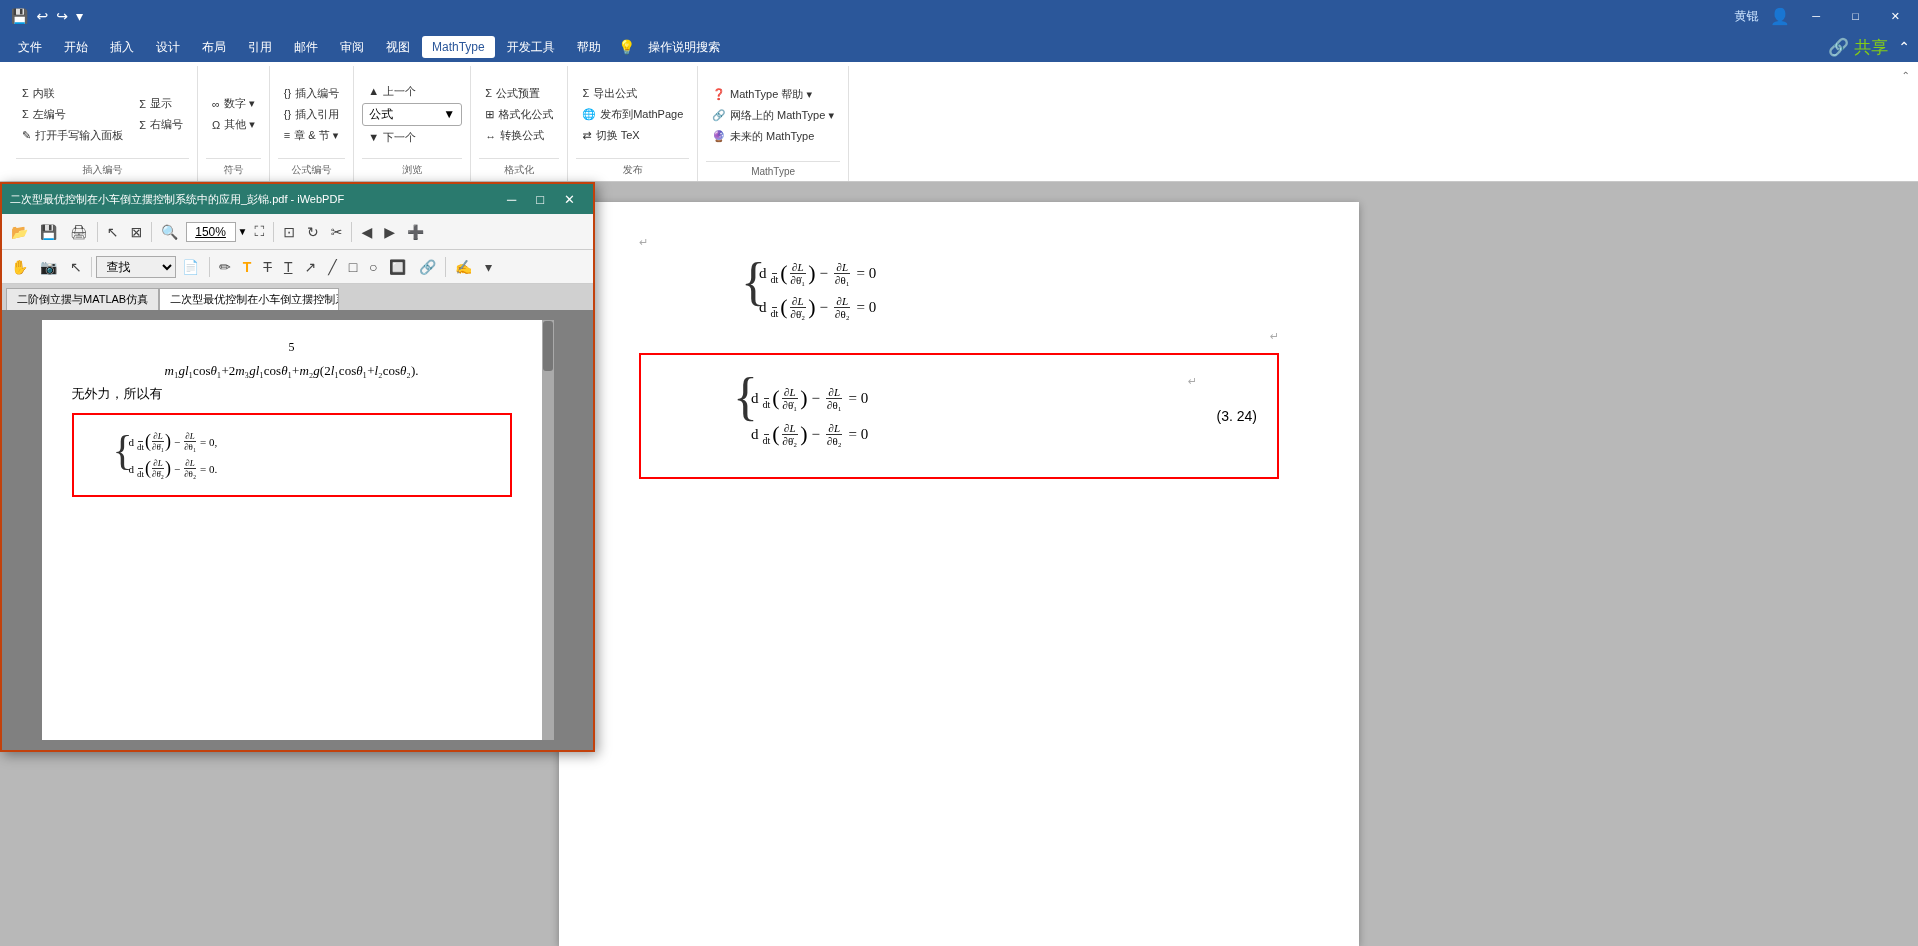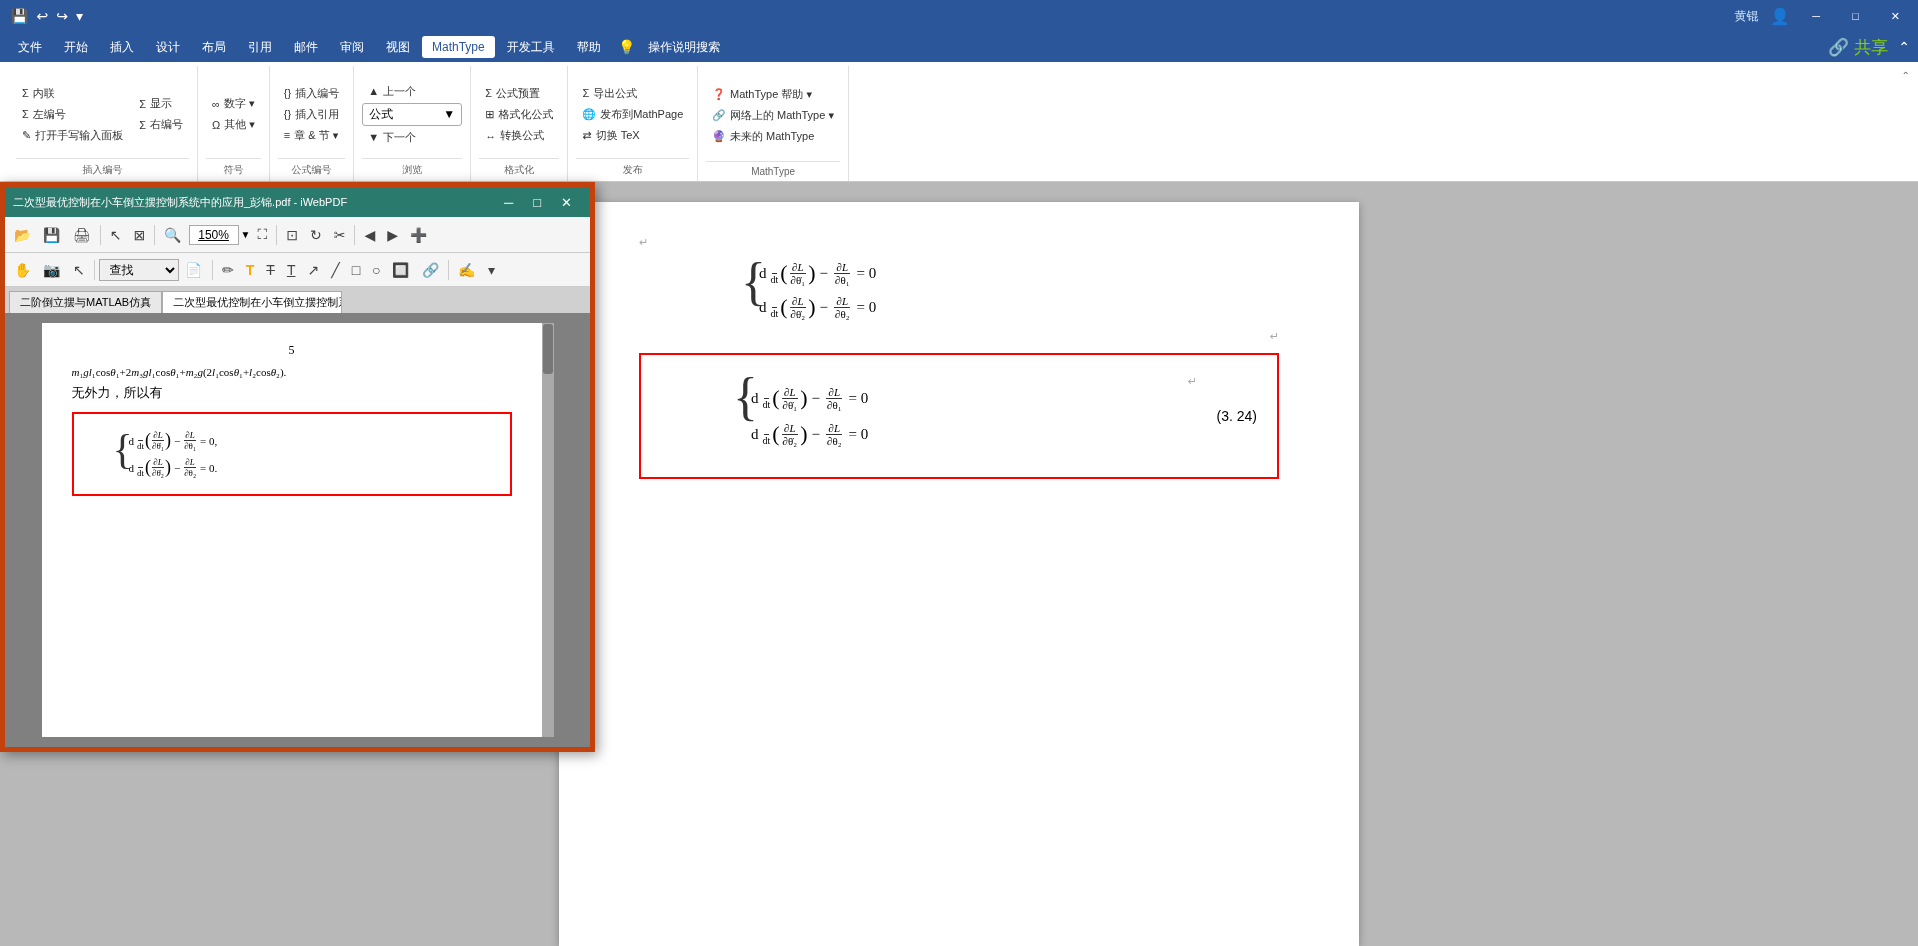--- a/index.html
+++ b/index.html
@@ -89,21 +89,21 @@
     }
 
     
     .pdf-window {
       position: absolute;
       left: 0;
       top: 0;
       width: 595px;
       height: 570px;
       background: #14b8a6;
-      border: 5px solid #c2410c;
+      border: 2px solid #c2410c;
       box-shadow: 3px 3px 12px rgba(0,0,0,0.4);
       display: flex;
       flex-direction: column;
       z-index: 100;
     }
     .pdf-title-bar {
       background: #2a7a6e;
       height: 30px;
       display: flex;
       align-items: center;
@@ -592,21 +592,21 @@
       </div>
     </div>
 
     <div class="pdf-content">
       <div class="pdf-page">
 
         <div style="text-align:center;font-size:12px;margin-bottom:8px;">
           <span>5</span>
         </div>
 
-        <div style="font-family:'Times New Roman',serif;font-size:11px;margin:6px 0;">
+        <div style="font-family:'Times New Roman',serif;font-size:13px;margin:6px 0;text-align:center;">
           <em>m</em>₁<em>gl</em>₁cos<em>θ</em>₁+2<em>m</em>₃<em>gl</em>₁cos<em>θ</em>₁+<em>m</em>₂<em>g</em>(2<em>l</em>₁cos<em>θ</em>₁+<em>l</em>₂cos<em>θ</em>₂).
         </div>
 
         <div style="font-size:13px;margin:6px 0;">无外力，所以有</div>
 
         <div class="pdf-red-box">
           <div style="font-family:'Times New Roman',serif;font-size:13px;margin:0 0 0 40px;position:relative;">
             <span style="position:absolute;left:-16px;top:-2px;font-size:42px;color:#333;font-weight:100;line-height:1;">{</span>
 
             <div style="display:flex;align-items:center;margin:6px 0;">

